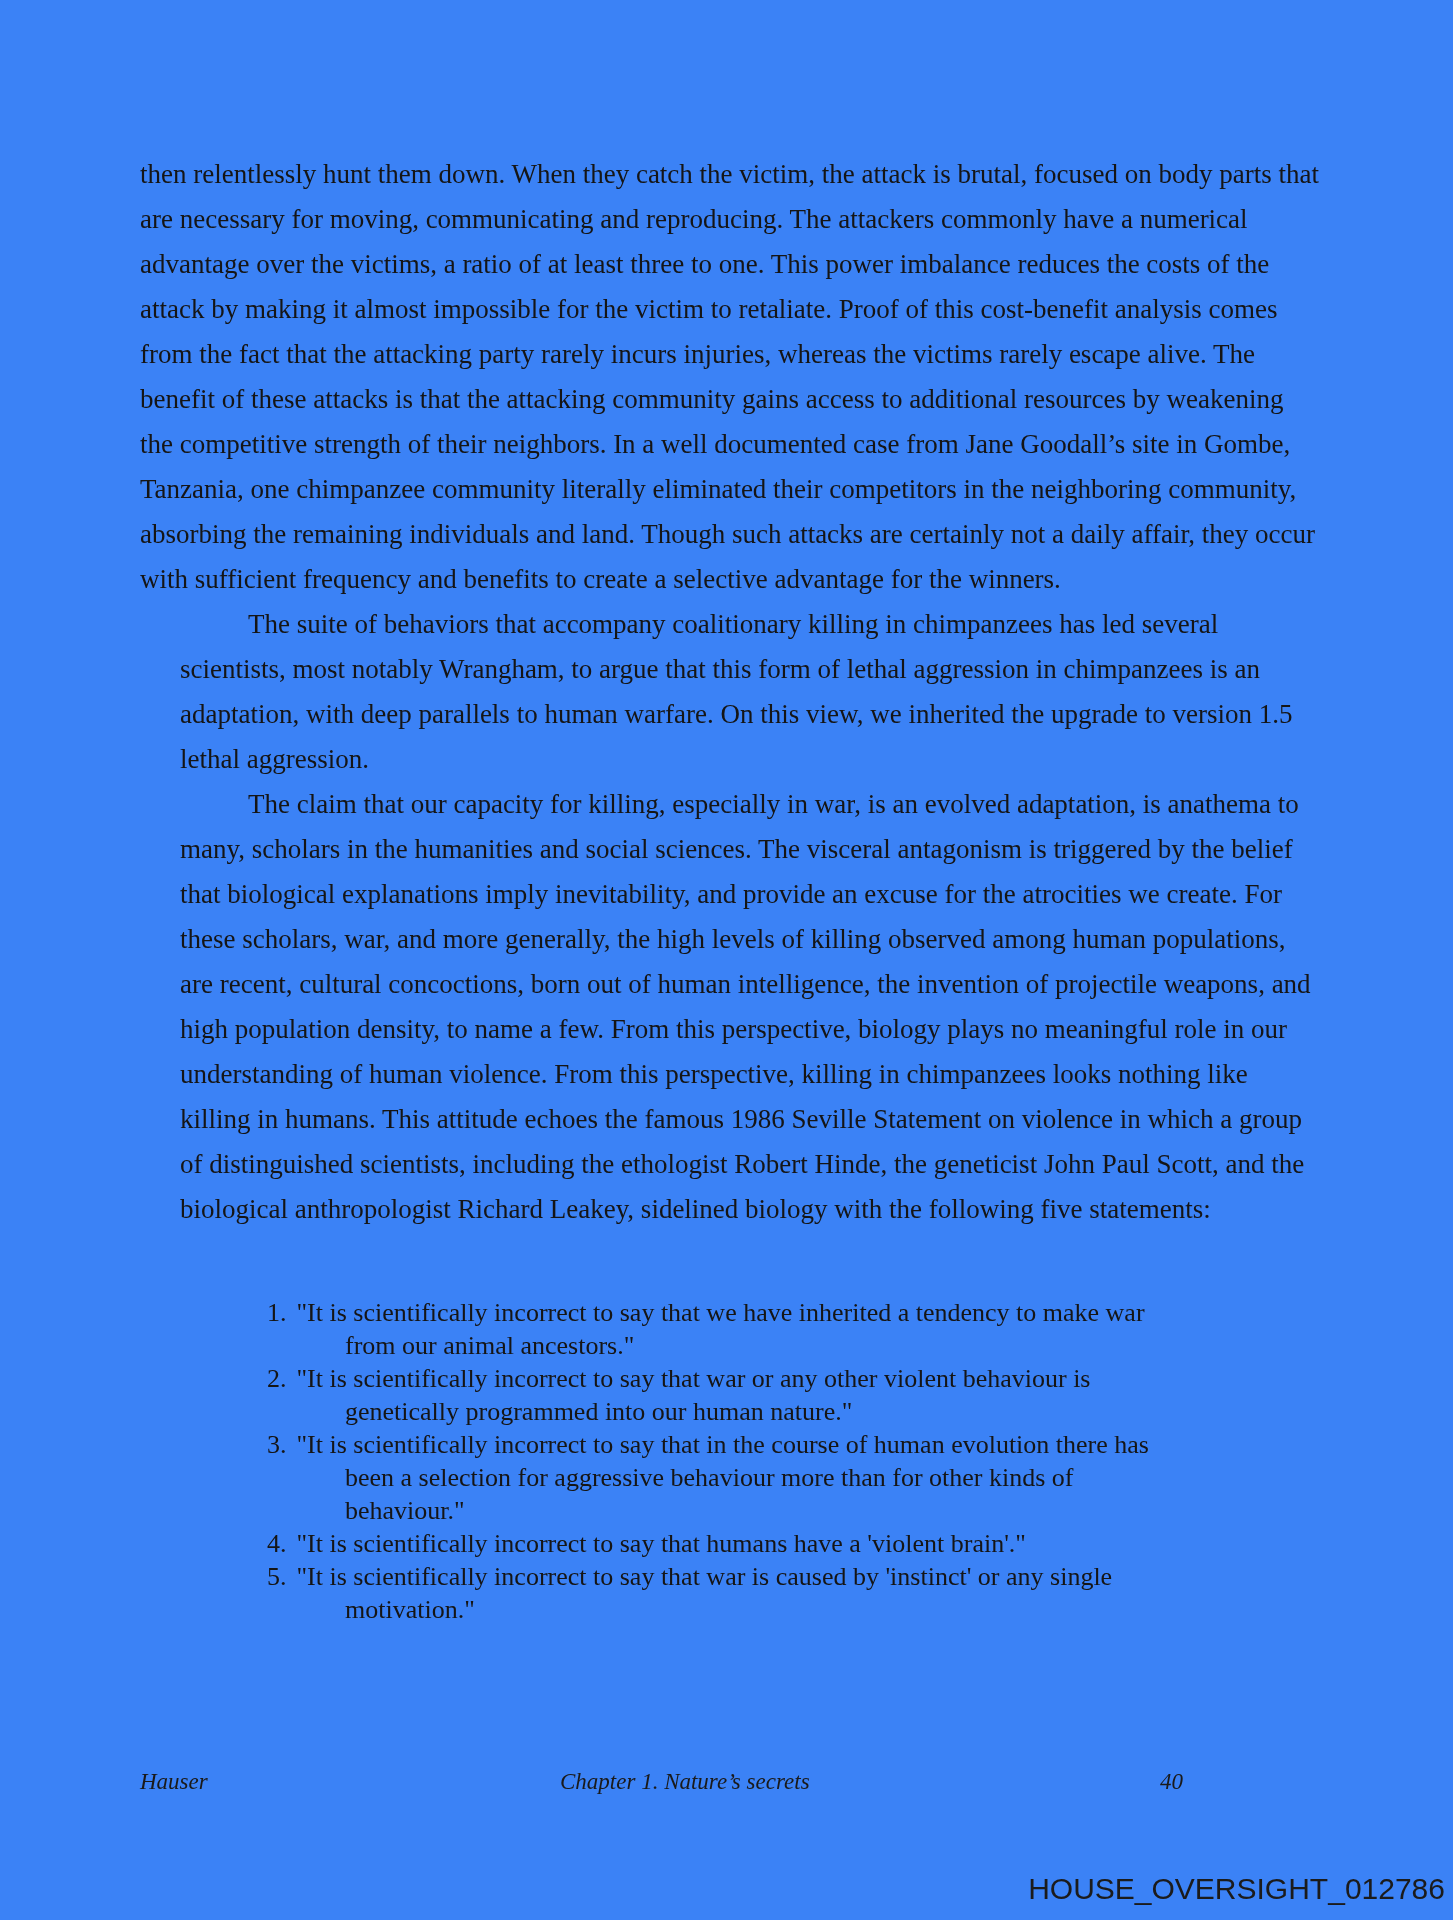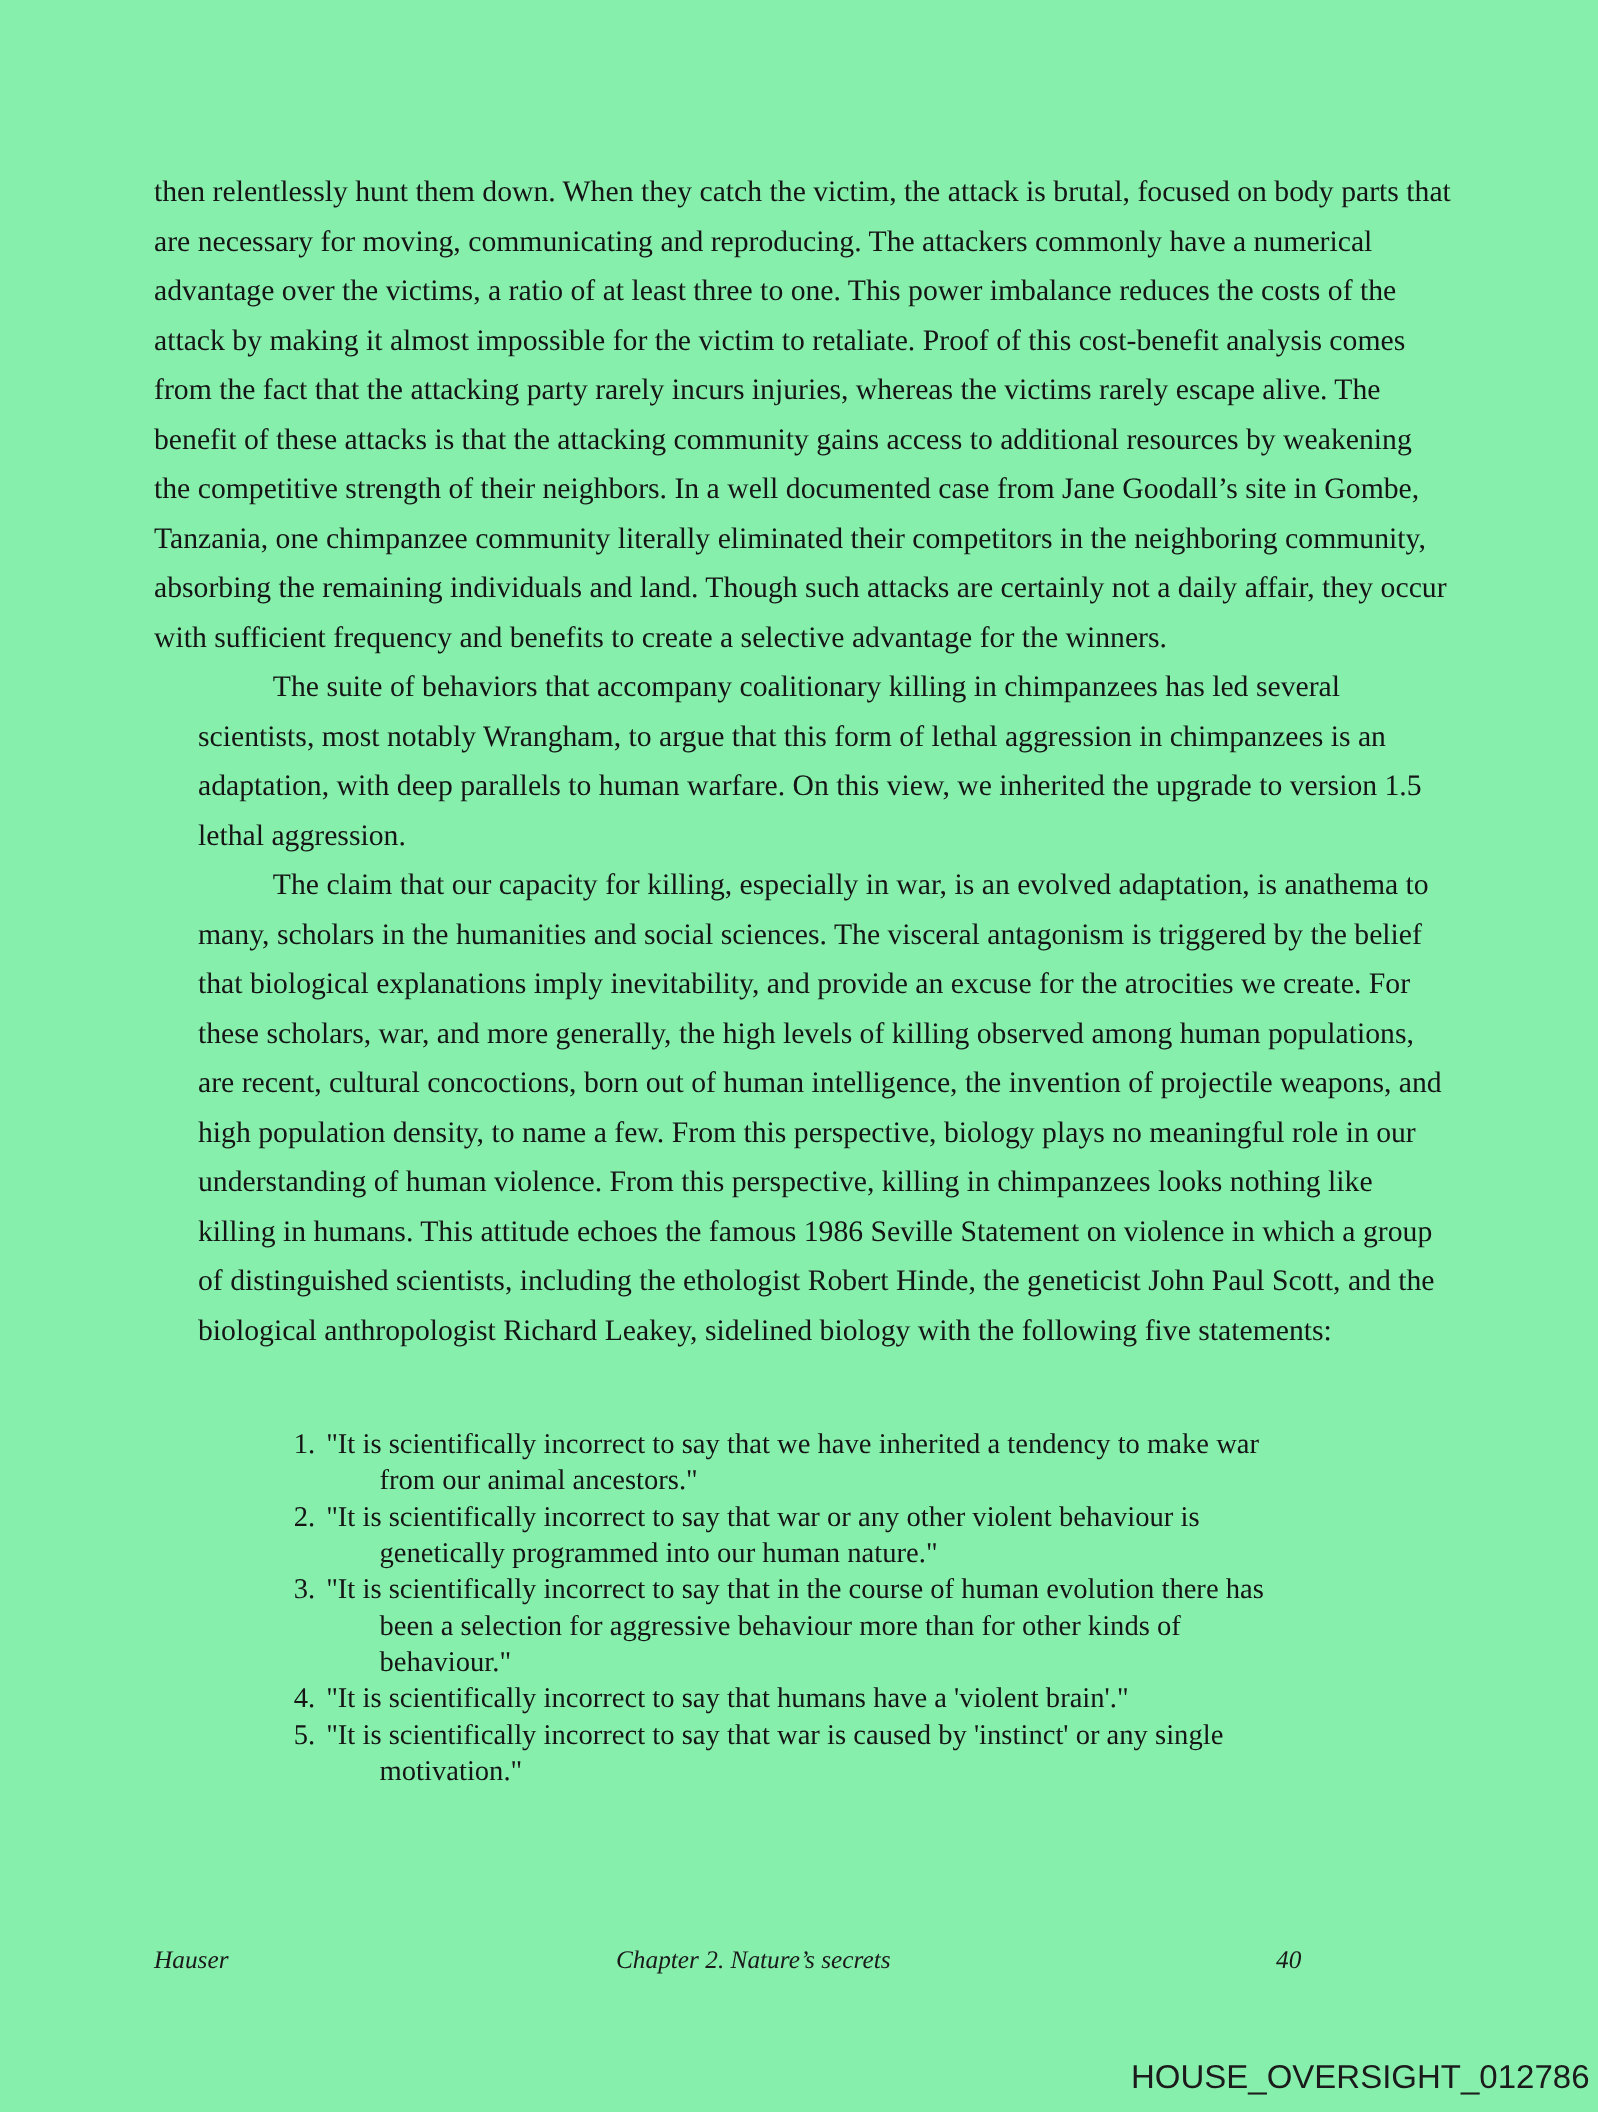--- a/index.html
+++ b/index.html
@@ -1,21 +1,21 @@
 <!DOCTYPE html>
 <html><head>
 <meta charset="utf-8">
 <style>
   html, body { margin: 0; padding: 0; background: #ffffff; }
 
   .page {
     position: relative;
     width: 1453px;
     height: 1920px;
-    background: #86efac;
+    background: #3b82f6;
     font-family: "Liberation Serif", serif;
     color: #151515;
     overflow: hidden;
   }
 
   .body-text {
     position: absolute;
     left: 140px;
     top: 152px;
     width: 1180px;
@@ -90,19 +90,19 @@
         <span class="li-num">4.</span><span>"It is scientifically incorrect to say that humans have a 'violent brain'."</span>
       </li>
       <li>
         <span class="li-num">5.</span><span>"It is scientifically incorrect to say that war is caused by 'instinct' or any single motivation."</span>
       </li>
     </ol>
   </main>
 
   <footer class="page-footer">
     <span class="footer-author">Hauser</span>
-    <span class="footer-chapter">Chapter 2. Nature’s secrets</span>
+    <span class="footer-chapter">Chapter 1. Nature’s secrets</span>
     <span class="footer-page">40</span>
   </footer>
 
   <div class="bates">HOUSE_OVERSIGHT_012786</div>
 
 </div>
 
 </body></html>

